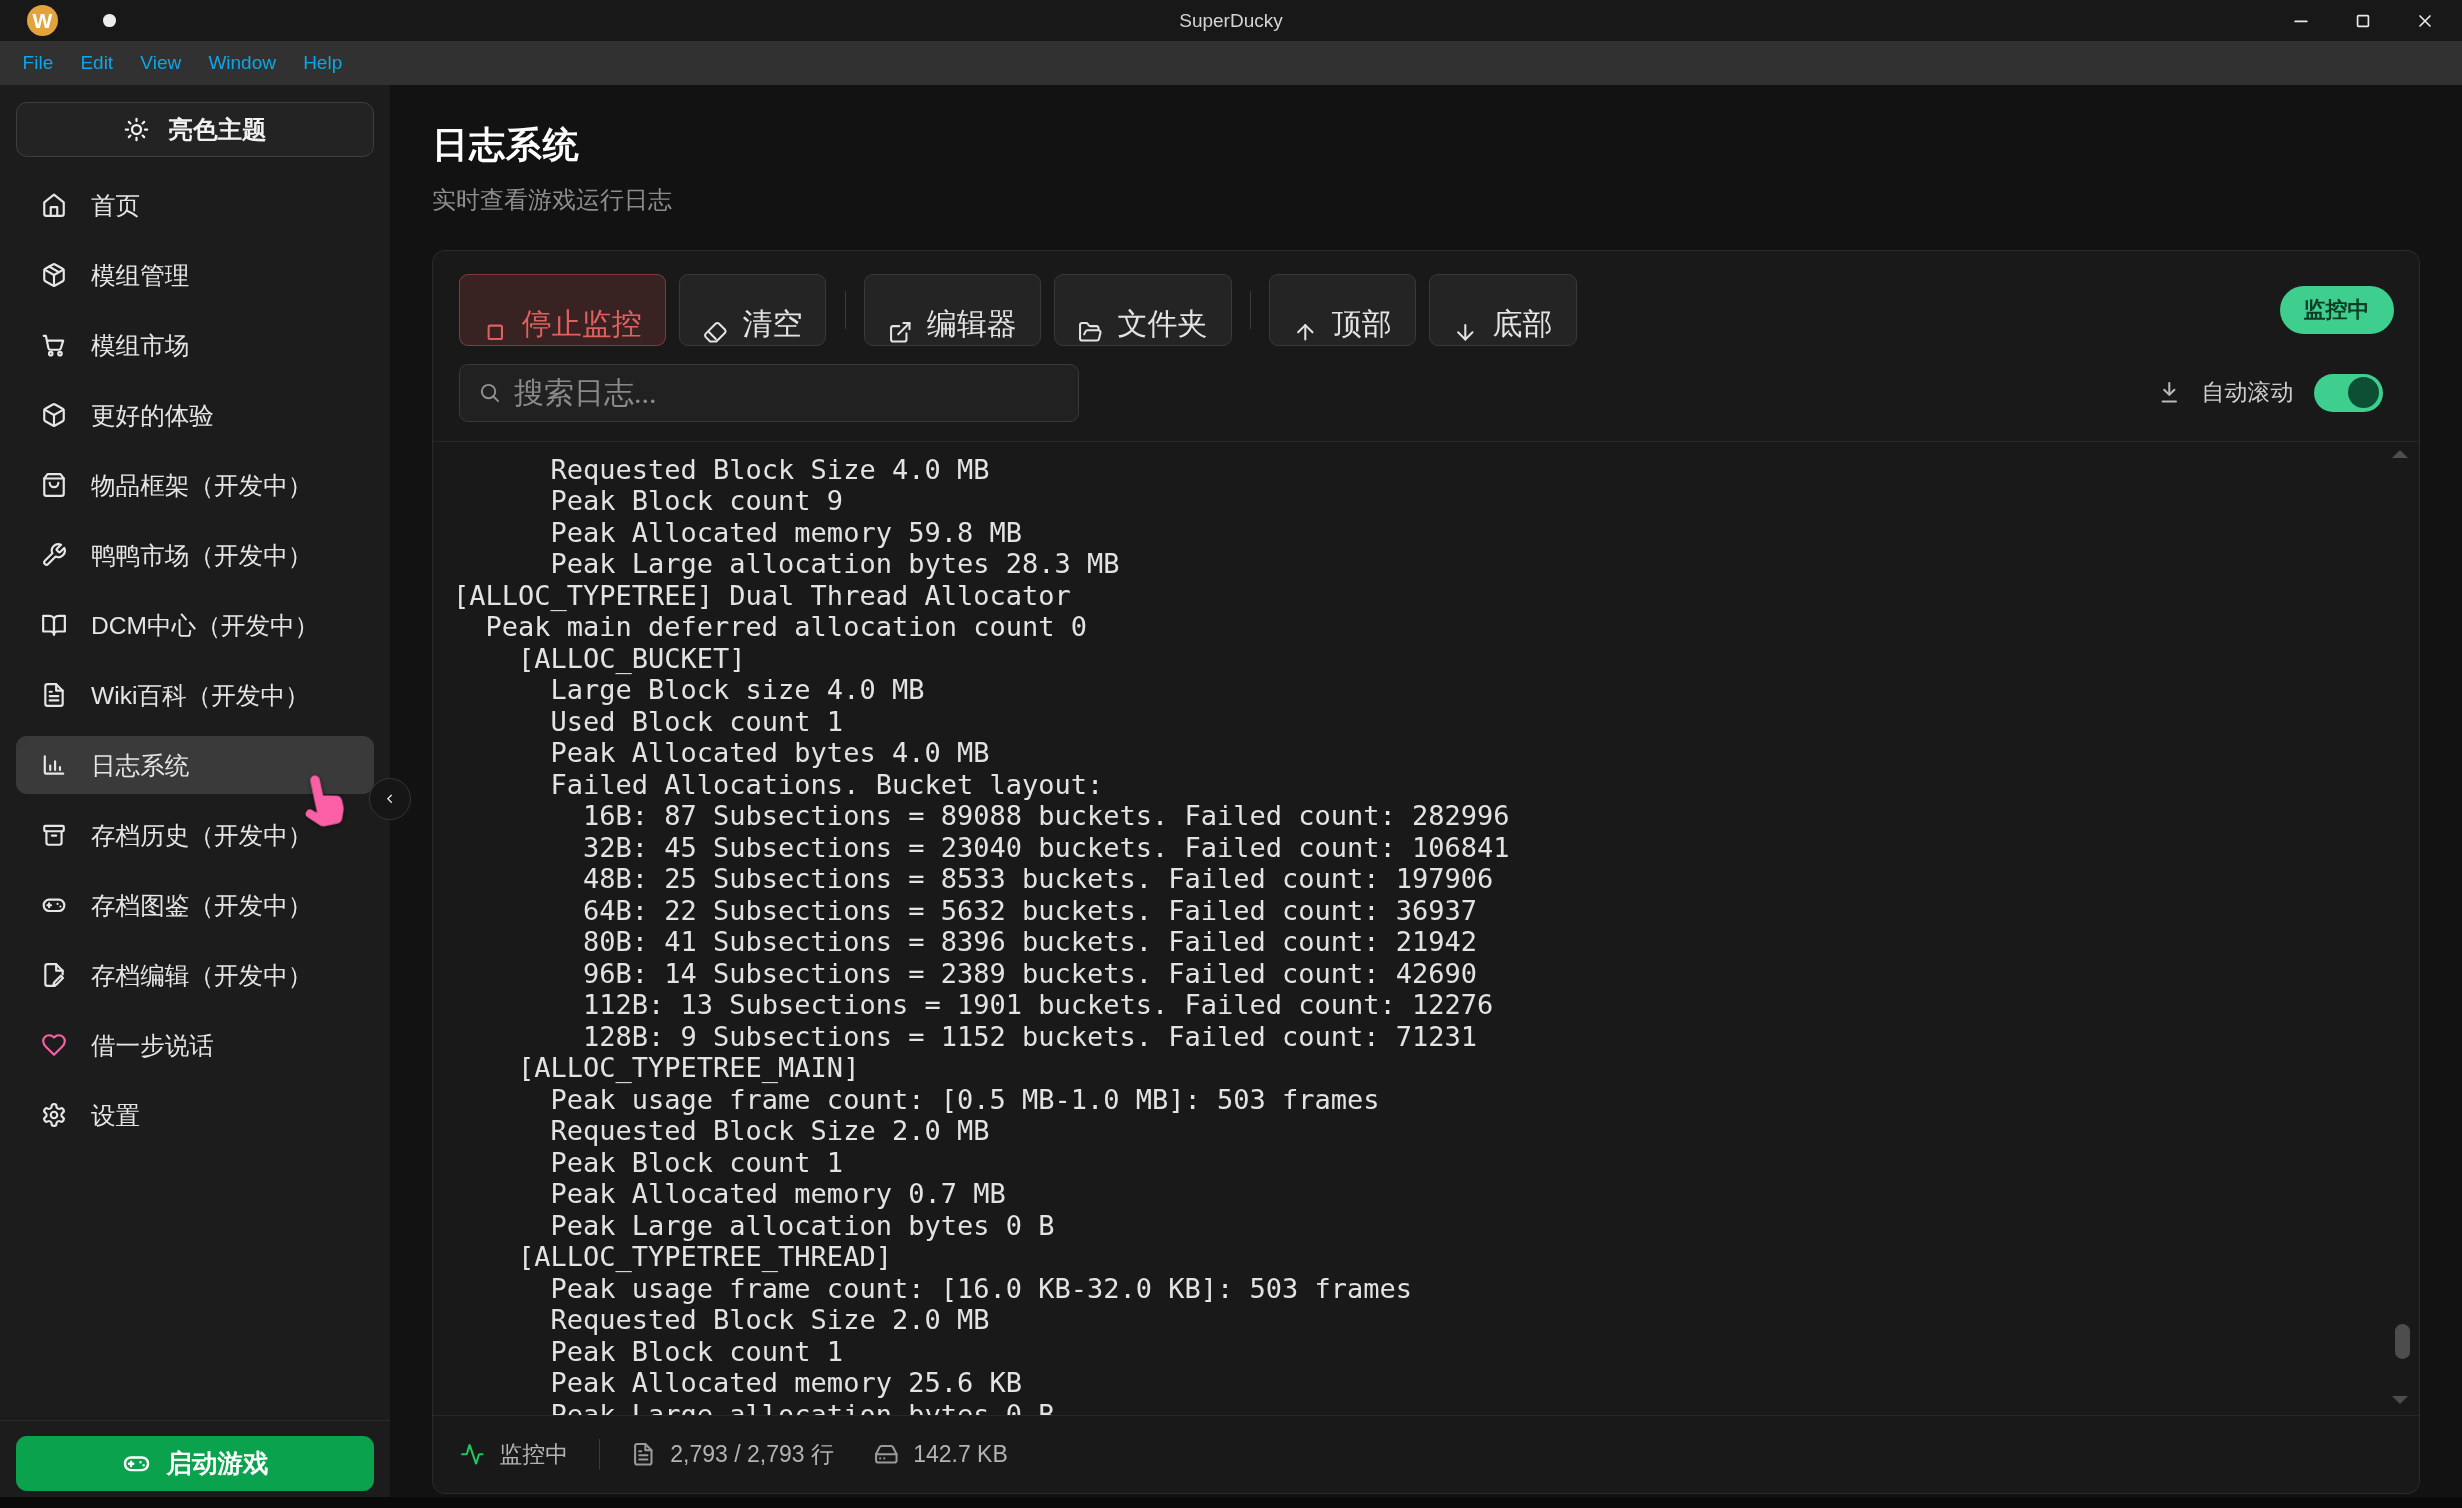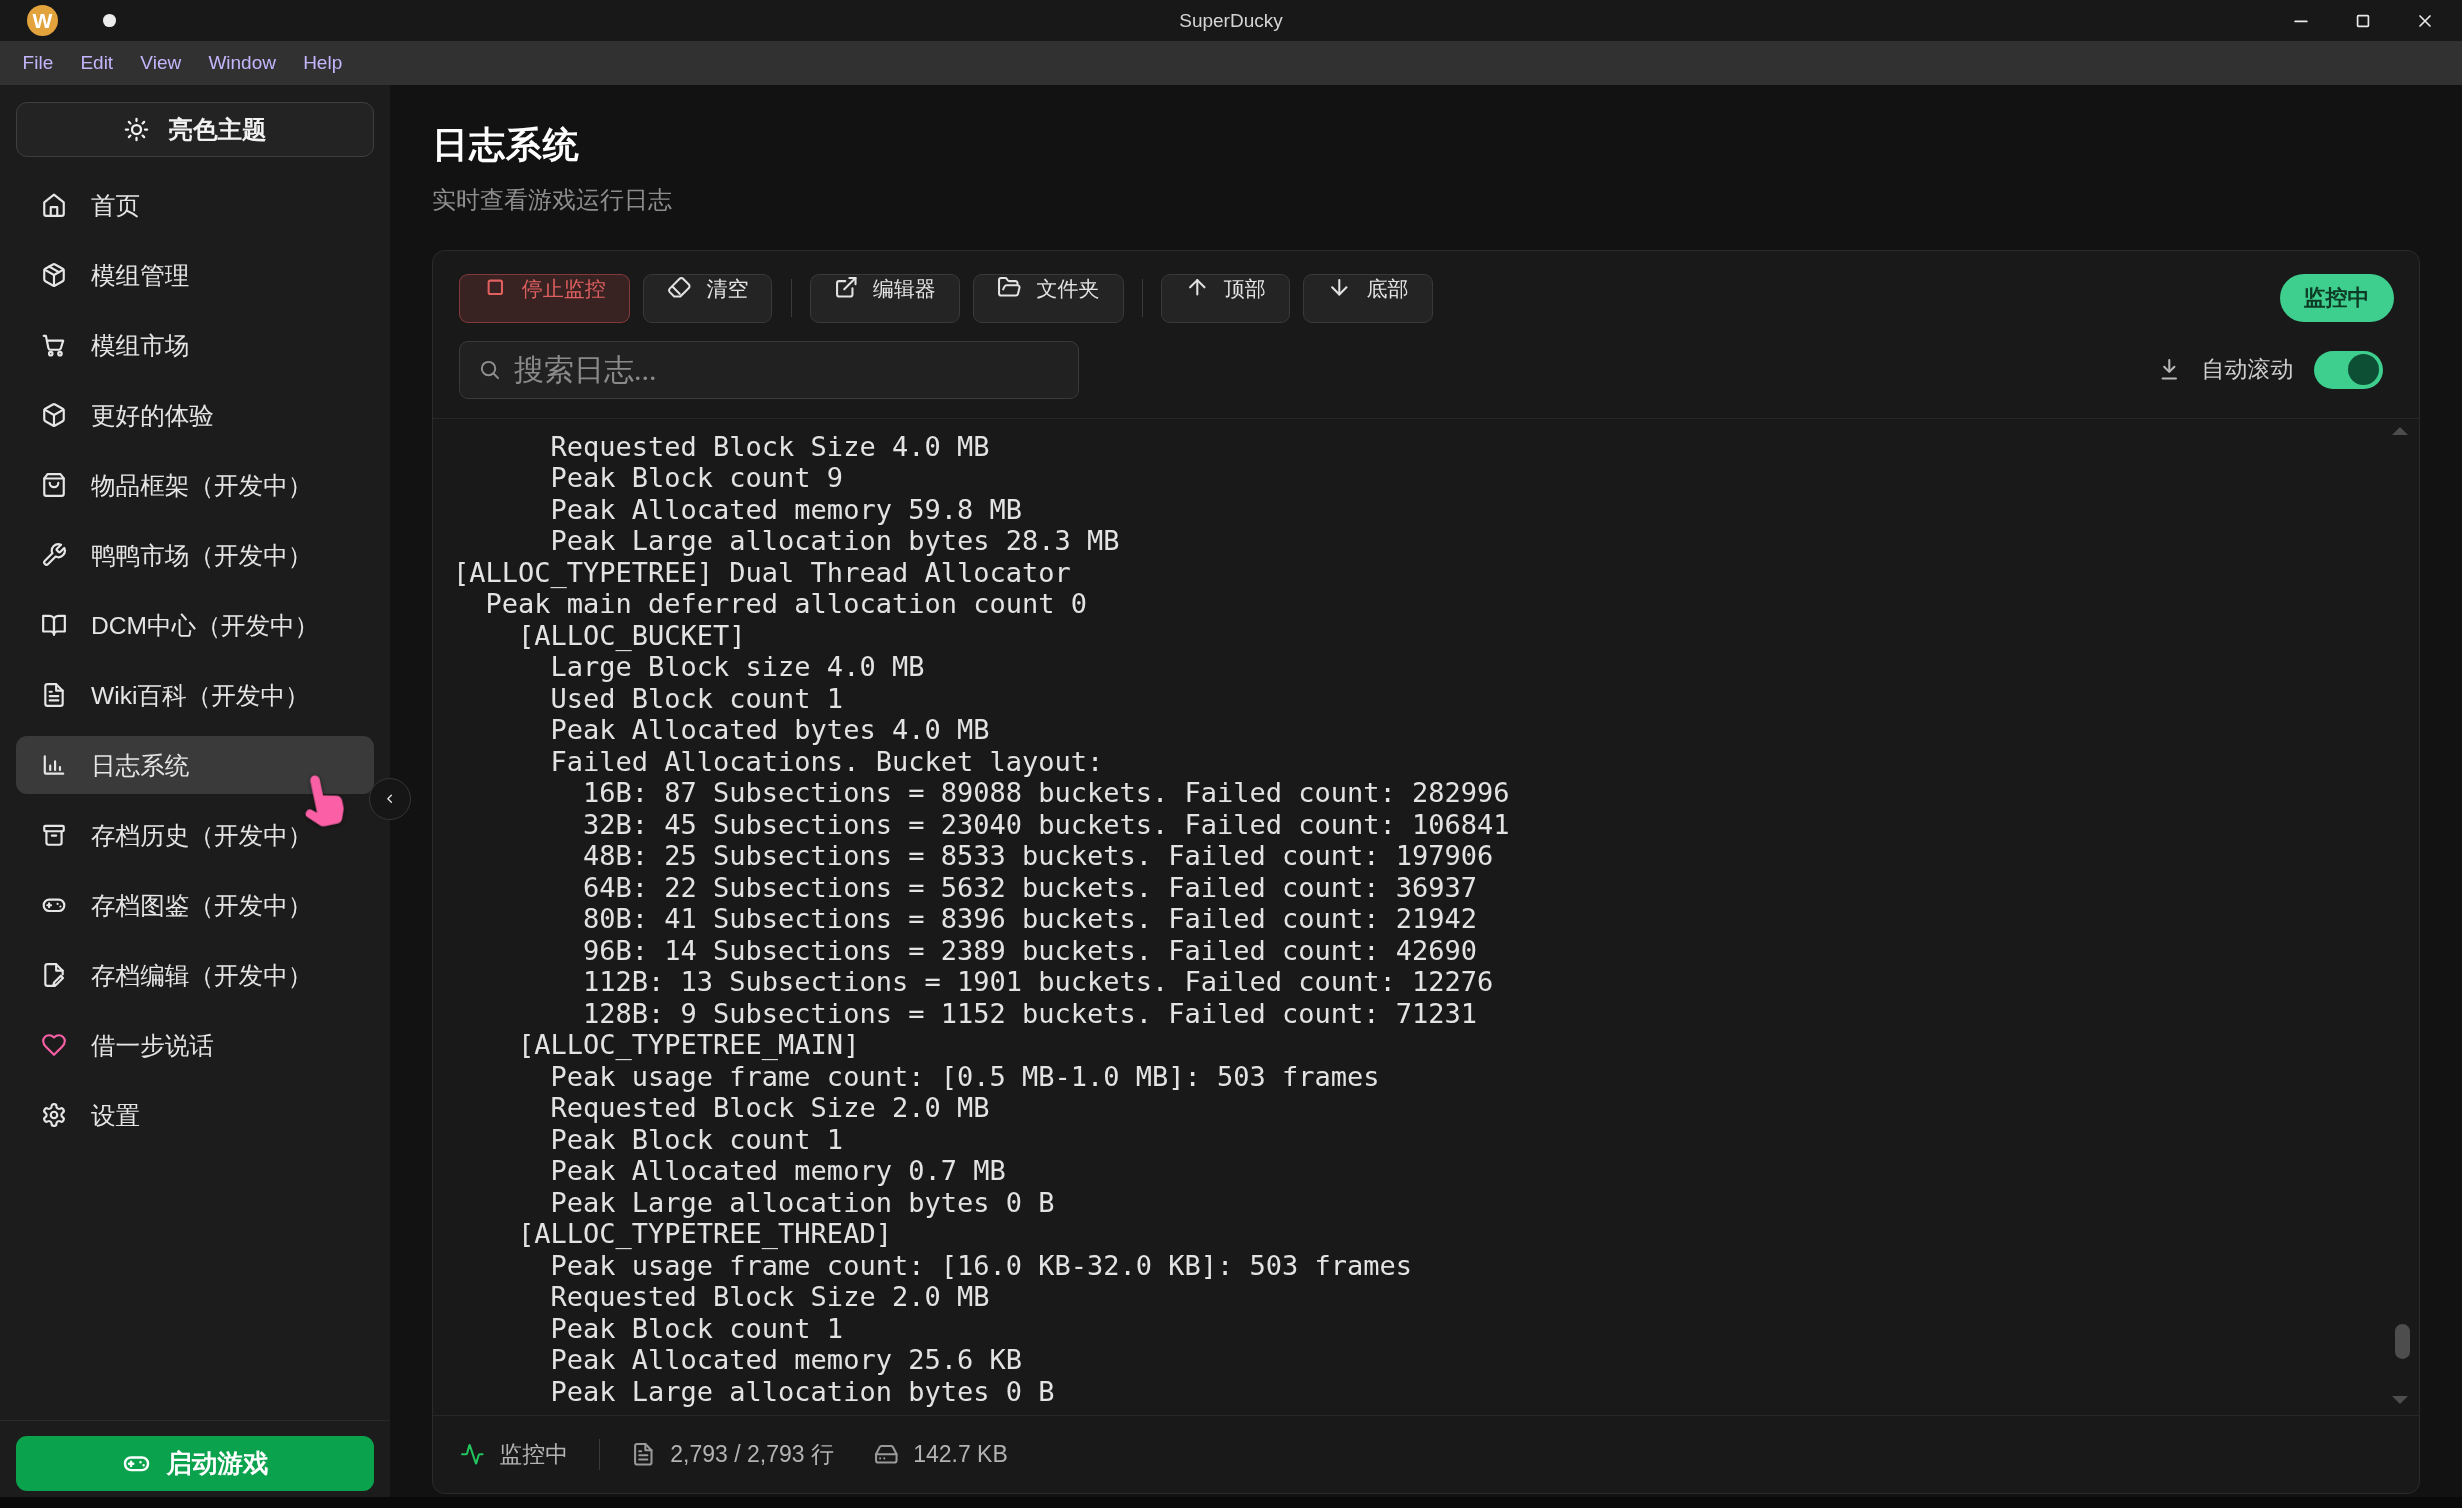--- a/index.html
+++ b/index.html
@@ -23,21 +23,21 @@
   .logo{width:31px;height:31px;border-radius:50%;background:#e2a23c;color:#fff;
     font-weight:bold;font-size:21px;display:flex;align-items:center;justify-content:center;margin-left:27px;}
   .tb-dot{width:12.7px;height:12.7px;border-radius:50%;background:#ececec;margin-left:45px;}
   .tb-title{position:absolute;left:50%;top:50%;transform:translate(-50%,-50%);font-size:19px;color:#d4d4d4;}
   .win-controls{margin-left:auto;display:flex;align-items:center;gap:27px;margin-right:20px;}
   .win-btn{width:35px;height:35px;display:flex;align-items:center;justify-content:center;color:#e9e9e9;background:none;border:none;}
   .win-btn .icon{width:20px;height:20px;}
 
   
   .menubar{height:44px;background:#313131;display:flex;align-items:center;padding-left:9px;}
-  .menu-item{font-size:19px;color:#c4b5fd;padding:0 13.6px;background:none;border:none;height:100%;
+  .menu-item{font-size:19px;color:#0ea5e9;padding:0 13.6px;background:none;border:none;height:100%;
     font-family:inherit;display:flex;align-items:center;}
 
   
   .app{display:flex;height:1424px;position:relative;}
 
   
   .sidebar{width:390px;background:#1c1c1c;display:flex;flex-direction:column;flex:0 0 auto;}
   .theme-btn{margin:17.3px 16.4px 0;height:55px;border:0.9px solid #3e3e3e;background:#232323;border-radius:11px;
     display:flex;align-items:center;justify-content:center;gap:18px;font-size:24.6px;font-weight:600;color:#f1f1f1;font-family:inherit;}
   .theme-btn .icon{width:27px;height:27px;}
@@ -58,22 +58,22 @@
 
   
   .main{flex:1 1 auto;padding:0 42px;background:#121212;min-width:0;}
   .page-title{margin-top:36px;font-size:36px;font-weight:700;color:#ffffff;letter-spacing:0.9px;}
   .page-sub{margin-top:13.6px;font-size:24px;color:#8d8d8d;}
 
   .panel{margin-top:34px;height:1244px;background:#191919;border:0.9px solid #2b2b2b;border-radius:12.7px;
     display:flex;flex-direction:column;position:relative;overflow:hidden;}
   .panel-controls{padding:23px 25.5px 0;}
   .toolbar-row{display:flex;align-items:center;gap:13.6px;}
-  .tbtn{height:49px;padding:0 23px;border-radius:9px;background:#242424;border:0.9px solid #393939;color:#e3e3e3;
-    font-size:21px;display:flex;align-items:flex-start;gap:14.6px;font-family:inherit;}
+  .tbtn{height:72px;padding:0 23px;border-radius:9px;background:#242424;border:0.9px solid #393939;color:#e3e3e3;
+    font-size:30px;display:flex;align-items:flex-end;gap:14.6px;font-family:inherit;}
   .tbtn .icon{width:24.6px;height:24.6px;}
   .tbtn.stop{background:rgba(224,86,86,0.16);border-color:rgba(224,86,86,0.45);color:var(--danger-red);}
   .tb-divider{width:0.9px;height:38px;background:#3a3a3a;margin:0 4.5px;}
   .badge{margin-left:auto;background:var(--accent-green);color:#0d3b26;font-size:22px;font-weight:700;
     padding:9px 24px;border-radius:909px;}
 
   .search-row{display:flex;align-items:center;margin-top:18px;}
   .search-box{width:620px;height:58px;background:#212121;border:0.9px solid #3a3a3a;border-radius:9px;
     display:flex;align-items:center;padding:0 18px;gap:13.6px;color:#909090;}
   .search-box .icon{width:23px;height:23px;}

